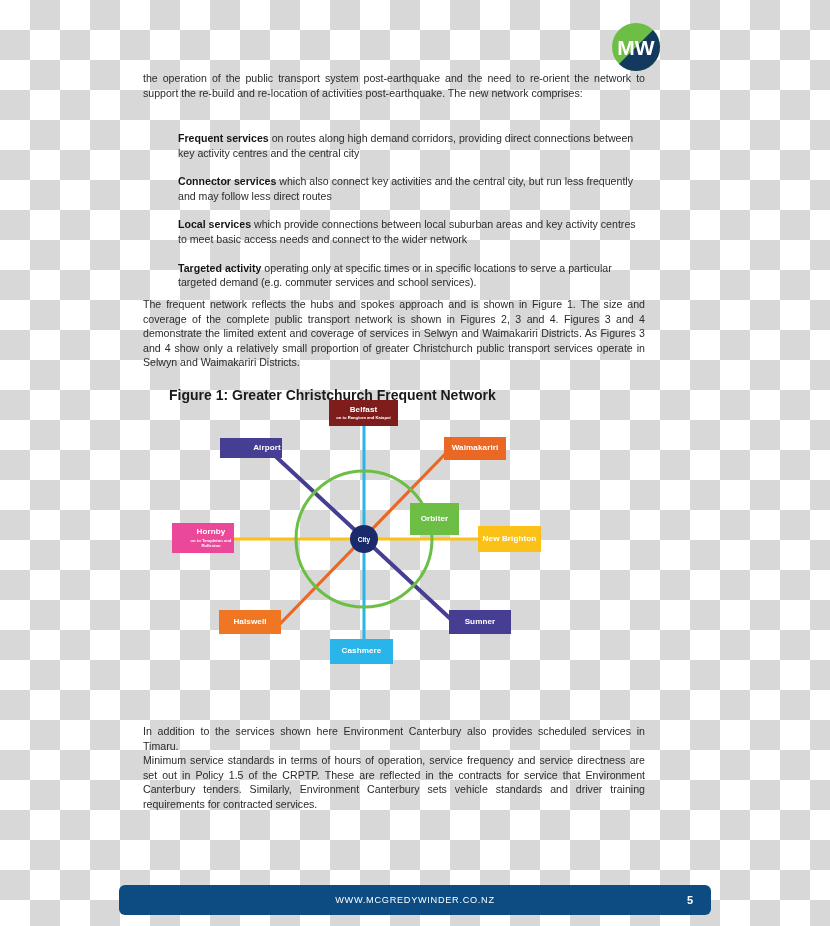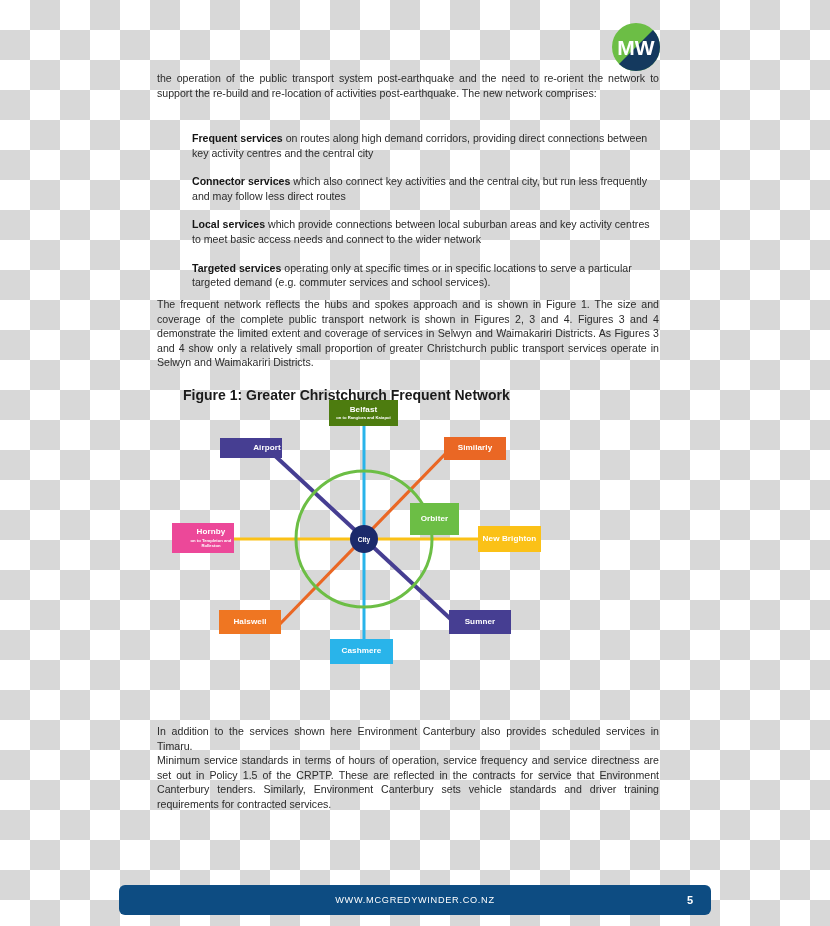--- a/index.html
+++ b/index.html
@@ -34,21 +34,21 @@
     position: absolute;
     left: 611px;
     top: 22px;
     width: 50px;
     height: 50px;
   }
 
   
   .col {
     position: absolute;
-    left: 157px;
+    left: 143px;
     width: 502px;
   }
   .para {
     font-size: 10.6px;
     line-height: 14.6px;
     color: #2b2b2b;
     text-align: justify;
     margin: 0;
   }
   .bullets {
@@ -176,21 +176,21 @@
       <li>
         <b>Frequent services</b><span> on routes along high demand corridors, providing direct connections between key activity centres and the central city</span>
       </li>
       <li>
         <b>Connector services</b><span> which also connect key activities and the central city, but run less frequently and may follow less direct routes</span>
       </li>
       <li>
         <b>Local services</b><span> which provide connections between local suburban areas and key activity centres to meet basic access needs and connect to the wider network</span>
       </li>
       <li>
-        <b>Targeted services</b><span> operating only at specific times or in specific locations to serve a particular targeted demand (e.g. commuter services and school services).</span>
+        <b>Targeted activity</b><span> operating only at specific times or in specific locations to serve a particular targeted demand (e.g. commuter services and school services).</span>
       </li>
     </ul>
   </div>
 
   <div class="col" style="top:297px;">
     <p class="para">The frequent network reflects the hubs and spokes approach and is shown in Figure 1. The size and coverage of the complete public transport network is shown in Figures 2, 3 and 4. Figures 3 and 4 demonstrate the limited extent and coverage of services in Selwyn and Waimakariri Districts. As Figures 3 and 4 show only a relatively small proportion of greater Christchurch public transport services operate in Selwyn and Waimakariri Districts.</p>
   </div>
 
   <div class="col" style="top:387px;">
     <p class="figure-caption">Figure 1: Greater Christchurch Frequent Network</p>
@@ -203,31 +203,31 @@
 
       <line x1="60" y1="141" x2="338" y2="141" stroke="#fbc117" stroke-width="3"></line>
 
       <line x1="104" y1="55" x2="288" y2="226" stroke="#463e92" stroke-width="4"></line>
 
       <line x1="283" y1="50" x2="110" y2="228" stroke="#ea6724" stroke-width="3.2"></line>
 
       <circle cx="196" cy="141" r="68" fill="none" stroke="#6cbe45" stroke-width="3"></circle>
     </svg>
 
-    <div class="nodebox" style="left:161px; top:2px; width:69px; height:26px; background:#4d7c0f;">
+    <div class="nodebox" style="left:161px; top:2px; width:69px; height:26px; background:#7f1d1d;">
       <span class="t1">Belfast</span>
       <span class="t2">on to Rangiora and Kaiapoi</span>
     </div>
 
     <div class="nodebox" style="left:52px; top:40px; width:62px; height:20px; background:#463e92;padding-left:32px;">
       <span class="t1">Airport</span>
     </div>
 
     <div class="nodebox" style="left:276px; top:39px; width:62px; height:23px; background:#ea6724;">
-      <span class="t1">Similarly</span>
+      <span class="t1">Waimakariri</span>
     </div>
 
     <div class="nodebox" style="left:242px; top:105px; width:49px; height:32px; background:#6cbe45;">
       <span class="t1">Orbiter</span>
     </div>
 
     <div class="nodebox" style="left:4px; top:125px; width:62px; height:30px; background:#ec4899;padding-left:16px;">
       <span class="t1">Hornby</span>
       <span class="t2">on to Templeton and Rolleston</span>
     </div>

